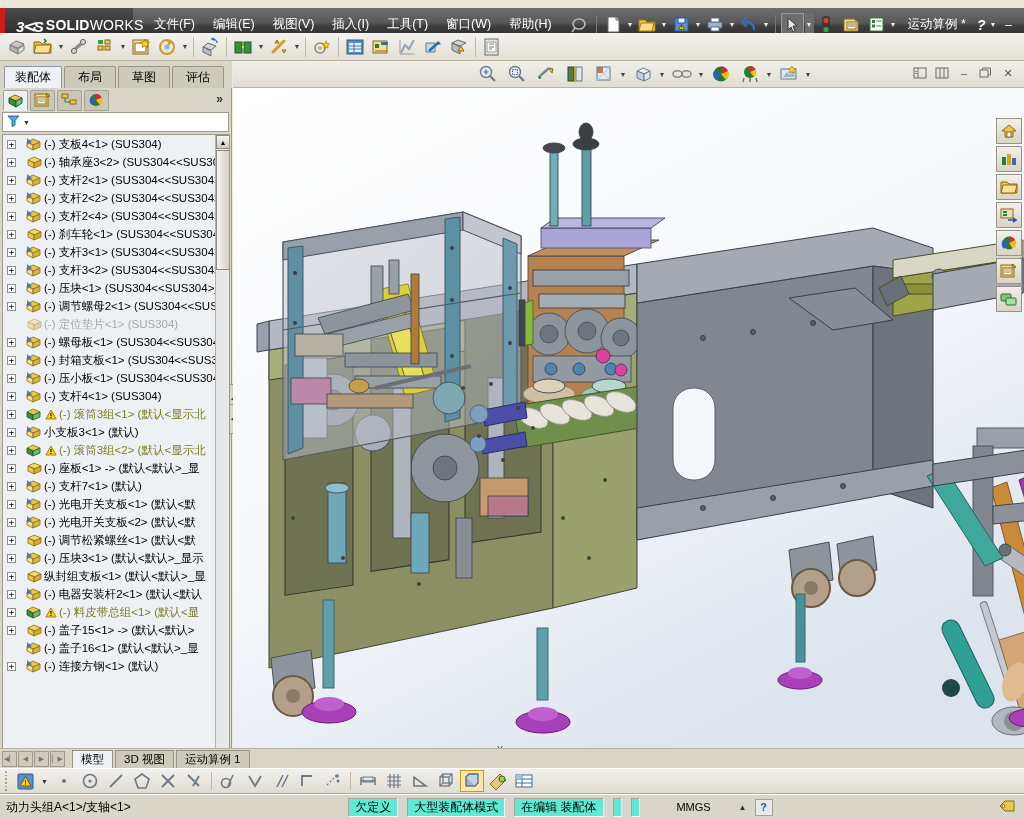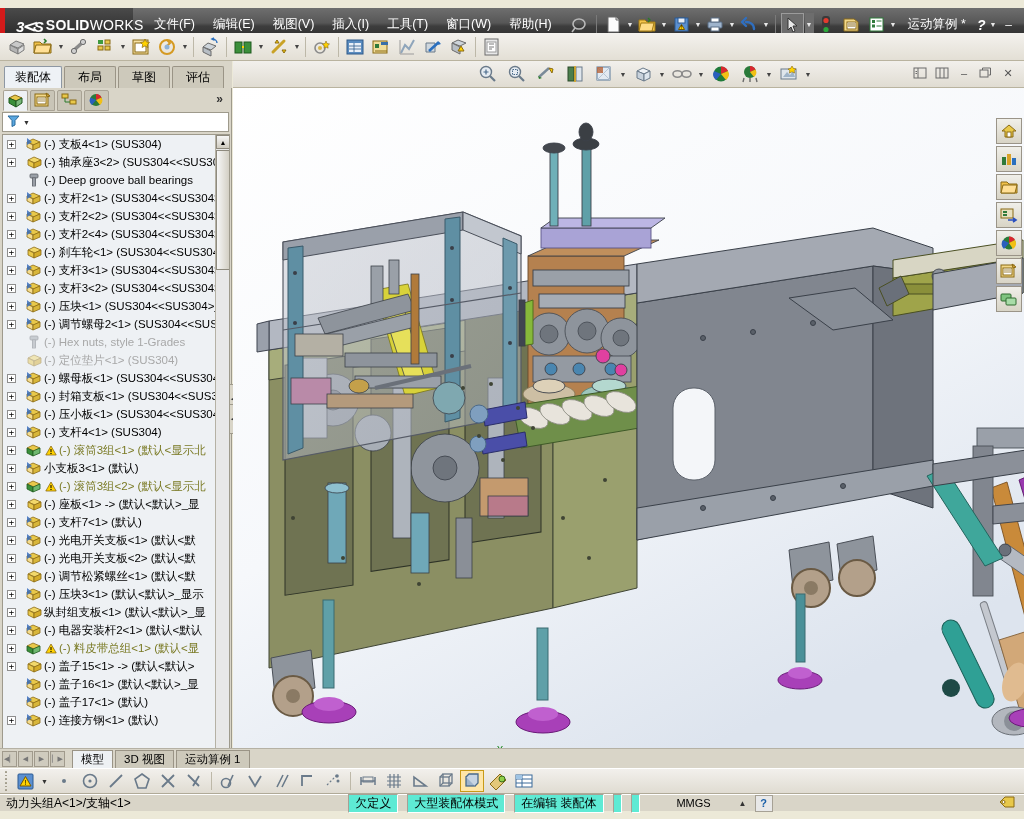--- a/index.html
+++ b/index.html
@@ -200,21 +200,21 @@
     display: flex; align-items: center; padding-left: 3px;
   }
   .grip { width: 6px; height: 20px; display: flex; flex-direction: column; justify-content: center; gap: 2px; margin-right: 3px;}
   .grip i { display: block; width: 2px; height: 2px; background: #9b9684; border-radius: 50%; margin: 0 auto; }
   .sico { width: 24px; height: 22px; display:inline-flex;align-items:center;justify-content:center;margin:0 1px;}
   .sico.on { background: #ffe6a8; border: 1px solid #c89a16; }
   .ssep { width: 1px; height: 18px; background: #bdb8a8; margin: 0 4px; }
 
   
   .statusbar {
-    position: absolute; left: 0; top: 794px; width: 1024px; height: 17px;
+    position: absolute; left: 0; top: 794px; width: 1024px; height: 25px;
     background: #d9d5c8; border-top: 1px solid #fff;
     display: flex; align-items: center; font-size: 12px; color: #000;
   }
   .stext { padding-left: 6px; flex: 0 0 auto; }
   .sfill { flex: 1 1 auto; }
   .spanel {
     border: 1px solid #a6a195; border-right-color:#fff; border-bottom-color:#fff;
     height: 19px; display: flex; align-items: center; padding: 0 6px; margin-right: 9px;
     font-size: 12px; background: #5eead4;
   }
@@ -643,32 +643,20 @@
             <span class="picon">
               <svg width="16" height="14" viewBox="0 0 16 14">
                 <path d="M2 5l6-3 7 3-6 3z" fill="#f2d86a" stroke="#8a6a14" stroke-width=".8"></path>
                 <path d="M2 5v5l6 3V8z" fill="#e8c84a" stroke="#8a6a14" stroke-width=".8"></path>
                 <path d="M8 8l7-3v5l-7 3z" fill="#d4ac2a" stroke="#8a6a14" stroke-width=".8"></path>
               </svg>
             </span>
             <span class="tlabel">(-) 轴承座3&lt;2&gt;  (SUS304&lt;&lt;SUS30</span>
           </div>
           <div class="trow">
-            <span class="exp none"></span>
-            <span class="dots"></span>
-            <span class="picon">
-              <svg width="16" height="14" viewBox="0 0 16 14">
-                <rect x="4" y="1" width="8" height="4" rx="1" fill="#9aa0a8" stroke="#5a5f66" stroke-width=".8"></rect>
-                <rect x="6.5" y="5" width="3" height="8" fill="#b4bac2" stroke="#5a5f66" stroke-width=".8"></rect>
-                <path d="M6.5 7h3M6.5 9h3M6.5 11h3" stroke="#5a5f66" stroke-width=".6"></path>
-              </svg>
-            </span>
-            <span class="tlabel">(-) Deep groove ball bearings</span>
-          </div>
-          <div class="trow">
             <span class="exp">+</span>
             <span class="dots"></span>
             <span class="picon">
               <svg width="16" height="14" viewBox="0 0 16 14">
                 <path d="M1 5l6-3 7 3-6 3z" fill="#e8c84a" stroke="#8a6a14" stroke-width=".8"></path>
                 <path d="M1 5v5l6 3V8z" fill="#f5dc8e" stroke="#8a6a14" stroke-width=".8"></path>
                 <path d="M7 8l7-3v5l-7 3z" fill="#d8b63a" stroke="#8a6a14" stroke-width=".8"></path>
                 <path d="M1 1l5 4-5 3z" fill="#3a6fbe" opacity=".85"></path>
               </svg>
             </span>
@@ -756,32 +744,20 @@
             <span class="dots"></span>
             <span class="picon">
               <svg width="16" height="14" viewBox="0 0 16 14">
                 <path d="M1 5l6-3 7 3-6 3z" fill="#e8c84a" stroke="#8a6a14" stroke-width=".8"></path>
                 <path d="M1 5v5l6 3V8z" fill="#f5dc8e" stroke="#8a6a14" stroke-width=".8"></path>
                 <path d="M7 8l7-3v5l-7 3z" fill="#d8b63a" stroke="#8a6a14" stroke-width=".8"></path>
                 <path d="M1 1l5 4-5 3z" fill="#3a6fbe" opacity=".85"></path>
               </svg>
             </span>
             <span class="tlabel">(-) 调节螺母2&lt;1&gt;  (SUS304&lt;&lt;SUS</span>
-          </div>
-          <div class="trow dim">
-            <span class="exp none"></span>
-            <span class="dots"></span>
-            <span class="picon" style="opacity: 0.45;">
-              <svg width="16" height="14" viewBox="0 0 16 14">
-                <rect x="4" y="1" width="8" height="4" rx="1" fill="#9aa0a8" stroke="#5a5f66" stroke-width=".8"></rect>
-                <rect x="6.5" y="5" width="3" height="8" fill="#b4bac2" stroke="#5a5f66" stroke-width=".8"></rect>
-                <path d="M6.5 7h3M6.5 9h3M6.5 11h3" stroke="#5a5f66" stroke-width=".6"></path>
-              </svg>
-            </span>
-            <span class="tlabel">(-) Hex nuts, style 1-Grades</span>
           </div>
           <div class="trow dim">
             <span class="exp none"></span>
             <span class="dots"></span>
             <span class="picon" style="opacity: 0.45;">
               <svg width="16" height="14" viewBox="0 0 16 14">
                 <path d="M2 5l6-3 7 3-6 3z" fill="#f2d86a" stroke="#8a6a14" stroke-width=".8"></path>
                 <path d="M2 5v5l6 3V8z" fill="#e8c84a" stroke="#8a6a14" stroke-width=".8"></path>
                 <path d="M8 8l7-3v5l-7 3z" fill="#d4ac2a" stroke="#8a6a14" stroke-width=".8"></path>
               </svg>
@@ -1028,33 +1004,20 @@
             <span class="dots"></span>
             <span class="picon">
               <svg width="16" height="14" viewBox="0 0 16 14">
                 <path d="M1 5l6-3 7 3-6 3z" fill="#e8c84a" stroke="#8a6a14" stroke-width=".8"></path>
                 <path d="M1 5v5l6 3V8z" fill="#f5dc8e" stroke="#8a6a14" stroke-width=".8"></path>
                 <path d="M7 8l7-3v5l-7 3z" fill="#d8b63a" stroke="#8a6a14" stroke-width=".8"></path>
                 <path d="M1 1l5 4-5 3z" fill="#3a6fbe" opacity=".85"></path>
               </svg>
             </span>
             <span class="tlabel">(-) 盖子16&lt;1&gt;  (默认&lt;默认&gt;_显</span>
-          </div>
-          <div class="trow">
-            <span class="exp none"></span>
-            <span class="dots"></span>
-            <span class="picon">
-              <svg width="16" height="14" viewBox="0 0 16 14">
-                <path d="M1 5l6-3 7 3-6 3z" fill="#e8c84a" stroke="#8a6a14" stroke-width=".8"></path>
-                <path d="M1 5v5l6 3V8z" fill="#f5dc8e" stroke="#8a6a14" stroke-width=".8"></path>
-                <path d="M7 8l7-3v5l-7 3z" fill="#d8b63a" stroke="#8a6a14" stroke-width=".8"></path>
-                <path d="M1 1l5 4-5 3z" fill="#3a6fbe" opacity=".85"></path>
-              </svg>
-            </span>
-            <span class="tlabel">(-) 盖子17&lt;1&gt;  (默认)</span>
           </div>
           <div class="trow">
             <span class="exp">+</span>
             <span class="dots"></span>
             <span class="picon">
               <svg width="16" height="14" viewBox="0 0 16 14">
                 <path d="M1 5l6-3 7 3-6 3z" fill="#e8c84a" stroke="#8a6a14" stroke-width=".8"></path>
                 <path d="M1 5v5l6 3V8z" fill="#f5dc8e" stroke="#8a6a14" stroke-width=".8"></path>
                 <path d="M7 8l7-3v5l-7 3z" fill="#d8b63a" stroke="#8a6a14" stroke-width=".8"></path>
                 <path d="M1 1l5 4-5 3z" fill="#3a6fbe" opacity=".85"></path>

